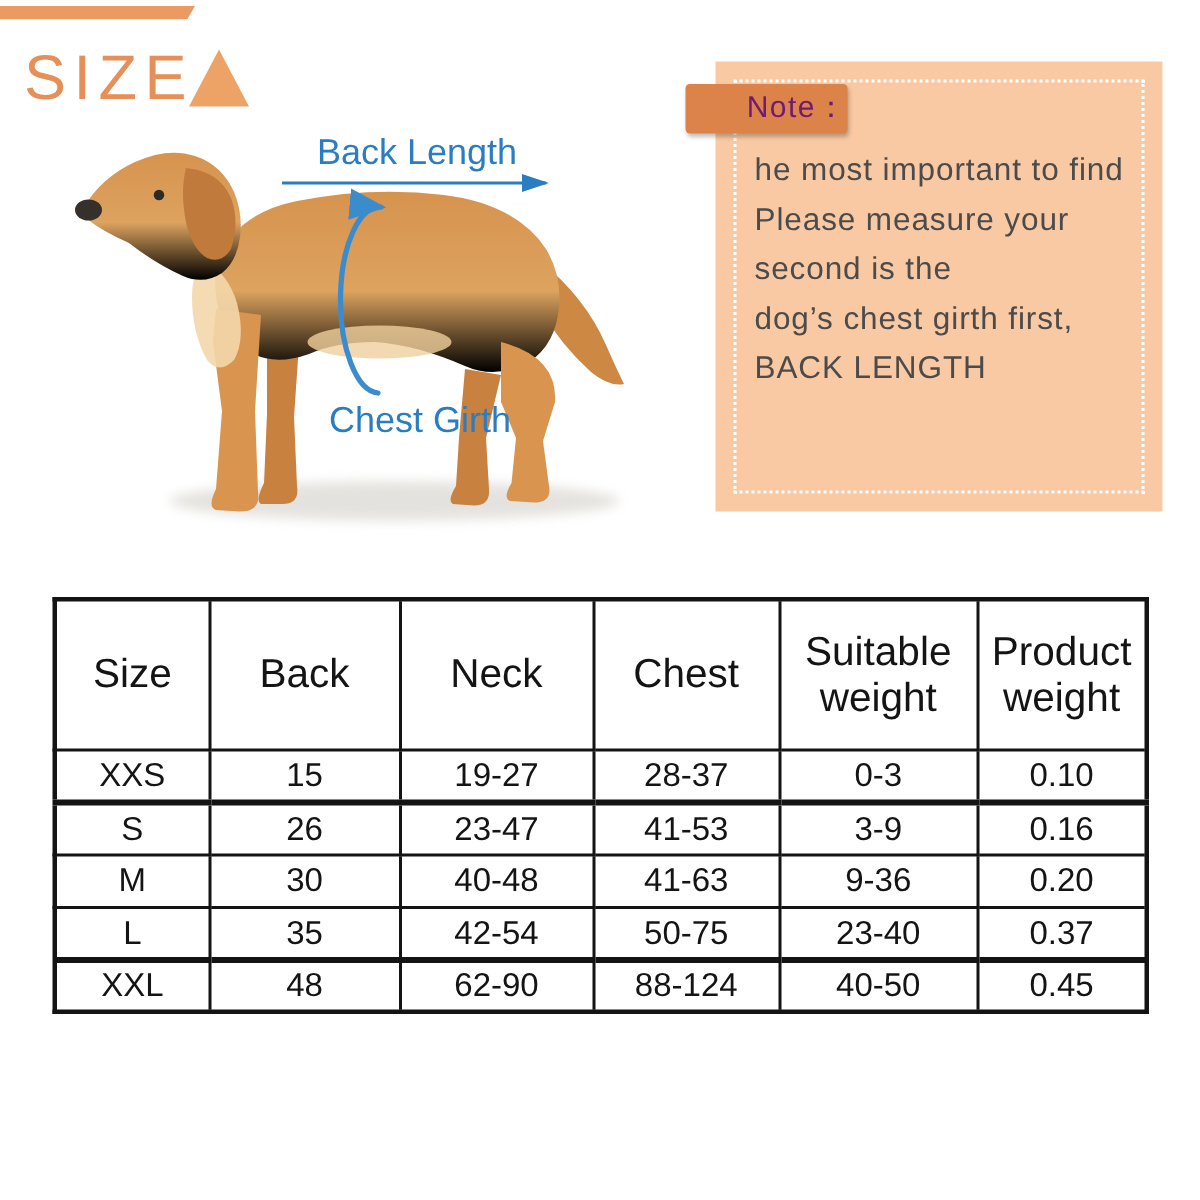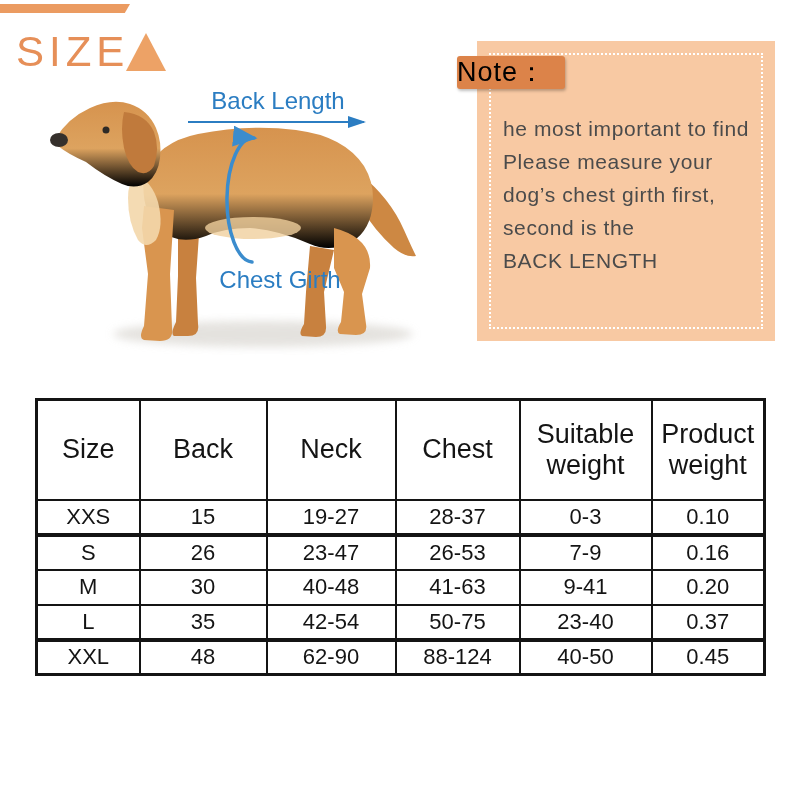--- a/index.html
+++ b/index.html
@@ -20,23 +20,23 @@
 
   
   .diagram{position:absolute;left:28px;top:78px;width:420px;height:292px;}
   .diagram text{font-family:"Liberation Sans",sans-serif;}
 
   
   .note-box{position:absolute;left:477px;top:41px;width:298px;height:300px;background:#f8c9a3;}
   .note-dotted{position:absolute;left:12px;top:12px;right:12px;bottom:12px;
     border:2px dotted #ffffff;}
   .note-tab{position:absolute;left:457px;top:56px;width:108px;height:33px;background:#dc8349;
-    border-radius:3px;box-shadow:1px 2px 3px rgba(0,0,0,0.25);color:#000000;font-size:27px;
-    line-height:33px;text-align:left;letter-spacing:1px;}
-  .note-body{position:absolute;left:503px;top:112px;width:260px;}
+    border-radius:3px;box-shadow:1px 2px 3px rgba(0,0,0,0.25);color:#701a75;font-size:20px;
+    line-height:33px;text-align:right;letter-spacing:1px;}
+  .note-body{position:absolute;left:503px;top:97px;width:260px;}
   .note-line{white-space:pre;font-size:21px;line-height:33px;letter-spacing:0.6px;color:#4b4b4b;}
 
   
   table.size-table{position:absolute;left:35px;top:398px;width:728px;border-collapse:collapse;
     table-layout:fixed;background:#fff;border:3px solid #141414;color:#141414;}
   .size-table th,.size-table td{border:2px solid #141414;text-align:center;vertical-align:middle;
     padding:0 2px;overflow:hidden;}
   .size-table thead tr{height:100px;}
   .size-table thead th{font-size:27px;font-weight:normal;line-height:1.15;}
   .size-table tbody tr{height:35px;}
@@ -101,22 +101,22 @@
     <text x="252" y="210" text-anchor="middle" font-size="24" fill="#2b7dc2">Chest Girth</text>
   </svg>
 
   <div class="note-box">
     <div class="note-dotted"></div>
   </div>
   <div class="note-tab">Note：</div>
   <div class="note-body">
       <div class="note-line">he most important to find</div>
       <div class="note-line">Please measure your</div>
+      <div class="note-line">second is the</div>
       <div class="note-line">dog’s chest girth first,</div>
-      <div class="note-line">second is the</div>
       <div class="note-line">BACK LENGTH</div>
     </div>
 
   <table class="size-table">
     <colgroup>
       <col style="width:103px">
         <col style="width:127px">
         <col style="width:129px">
       <col style="width:124px">
         <col style="width:132px">
@@ -138,30 +138,30 @@
           <td>15</td>
           <td>19-27</td>
           <td>28-37</td>
           <td>0-3</td>
           <td>0.10</td>
         </tr>
         <tr>
           <td>S</td>
           <td>26</td>
           <td>23-47</td>
-          <td>26-53</td>
-          <td>7-9</td>
+          <td>41-53</td>
+          <td>3-9</td>
           <td>0.16</td>
         </tr>
         <tr>
           <td>M</td>
           <td>30</td>
           <td>40-48</td>
           <td>41-63</td>
-          <td>9-41</td>
+          <td>9-36</td>
           <td>0.20</td>
         </tr>
         <tr>
           <td>L</td>
           <td>35</td>
           <td>42-54</td>
           <td>50-75</td>
           <td>23-40</td>
           <td>0.37</td>
         </tr>

